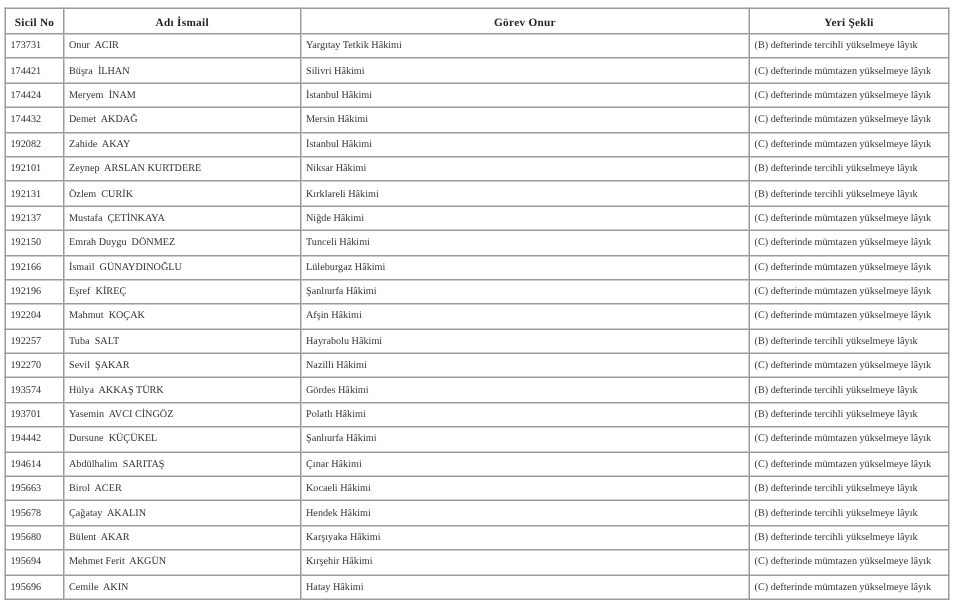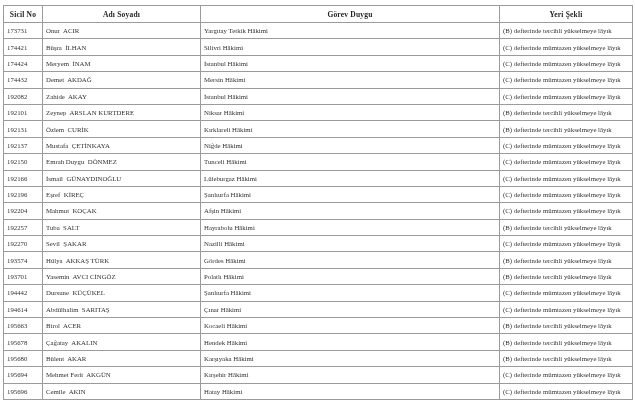--- a/index.html
+++ b/index.html
@@ -58,22 +58,22 @@
 <table class="doc-table">
   <colgroup>
     <col class="c-sicil">
     <col class="c-name">
     <col class="c-gorev">
     <col class="c-terfi">
   </colgroup>
   <thead>
     <tr>
       <th>Sicil No</th>
-      <th>Adı Soyadı</th>
-      <th>Görev Duygu</th>
+      <th>Adı İsmail</th>
+      <th>Görev Onur</th>
       <th>Yeri Şekli</th>
     </tr>
   </thead>
   <tbody>
       <tr>
         <td class="col-sicil">173731</td>
         <td class="col-name">Onur  ACIR</td>
         <td class="col-gorev">Yargıtay Tetkik Hâkimi</td>
         <td class="col-terfi">(B) defterinde tercihli yükselmeye lâyık</td>
       </tr>

